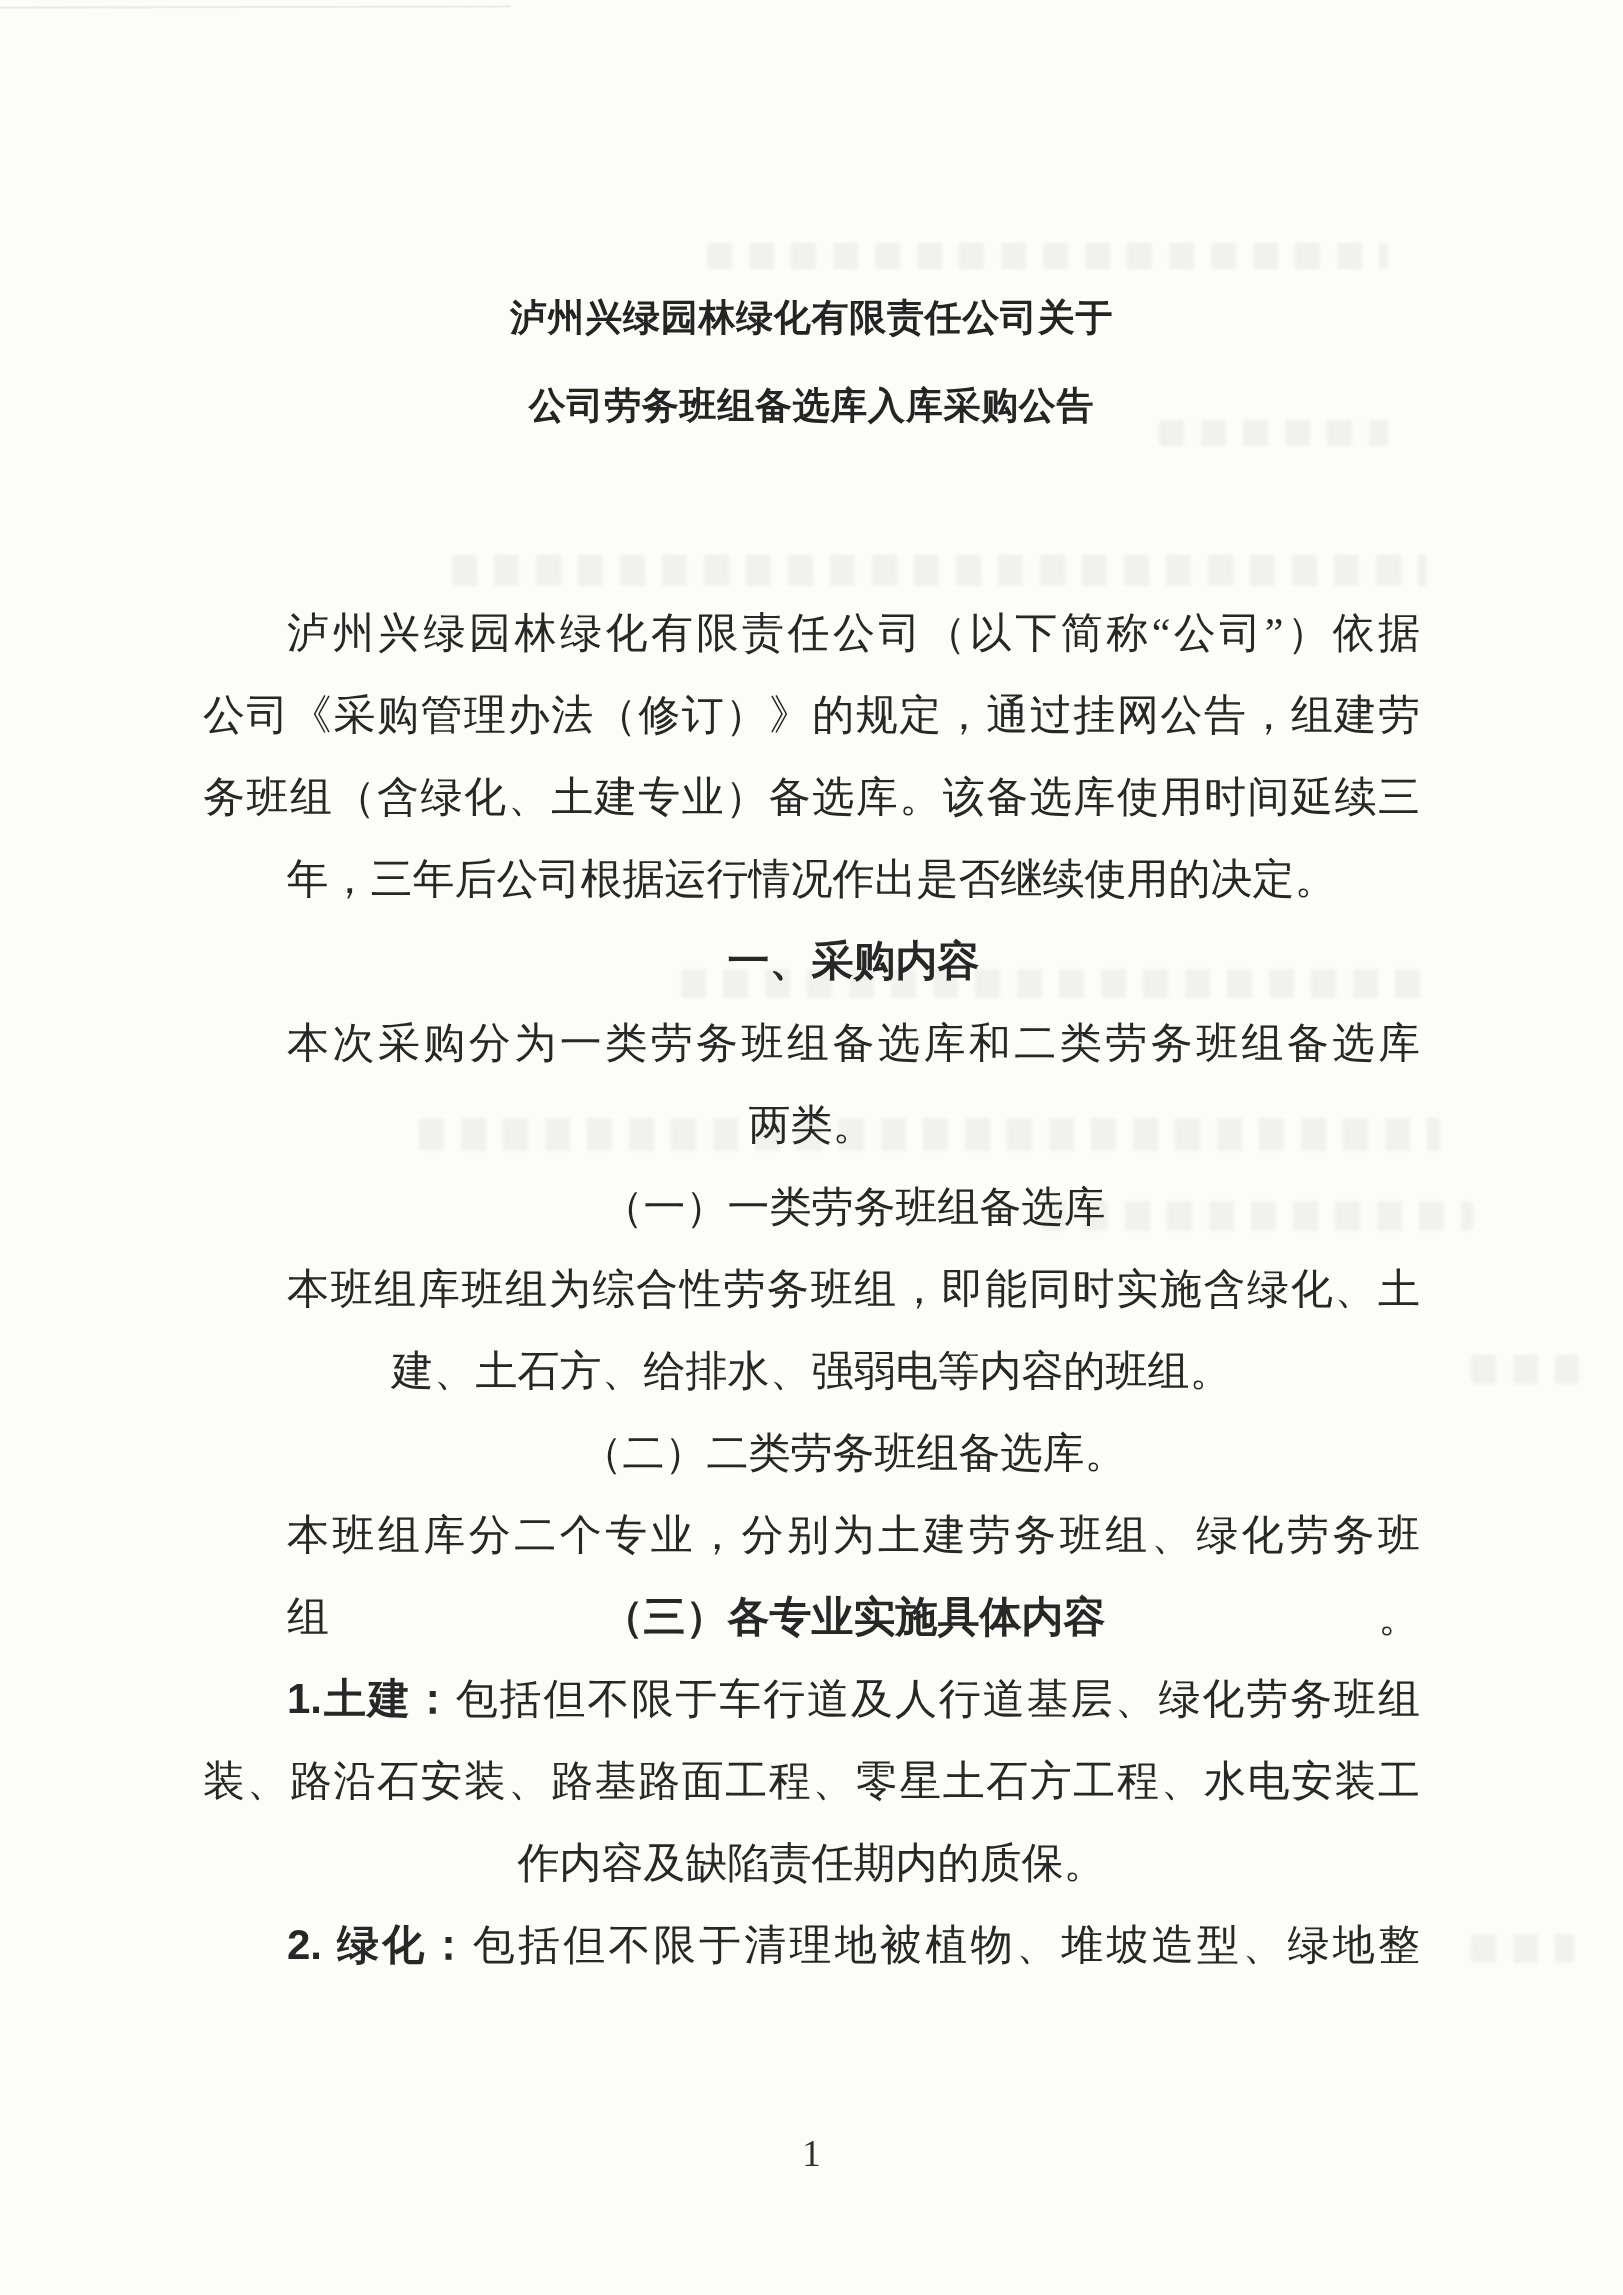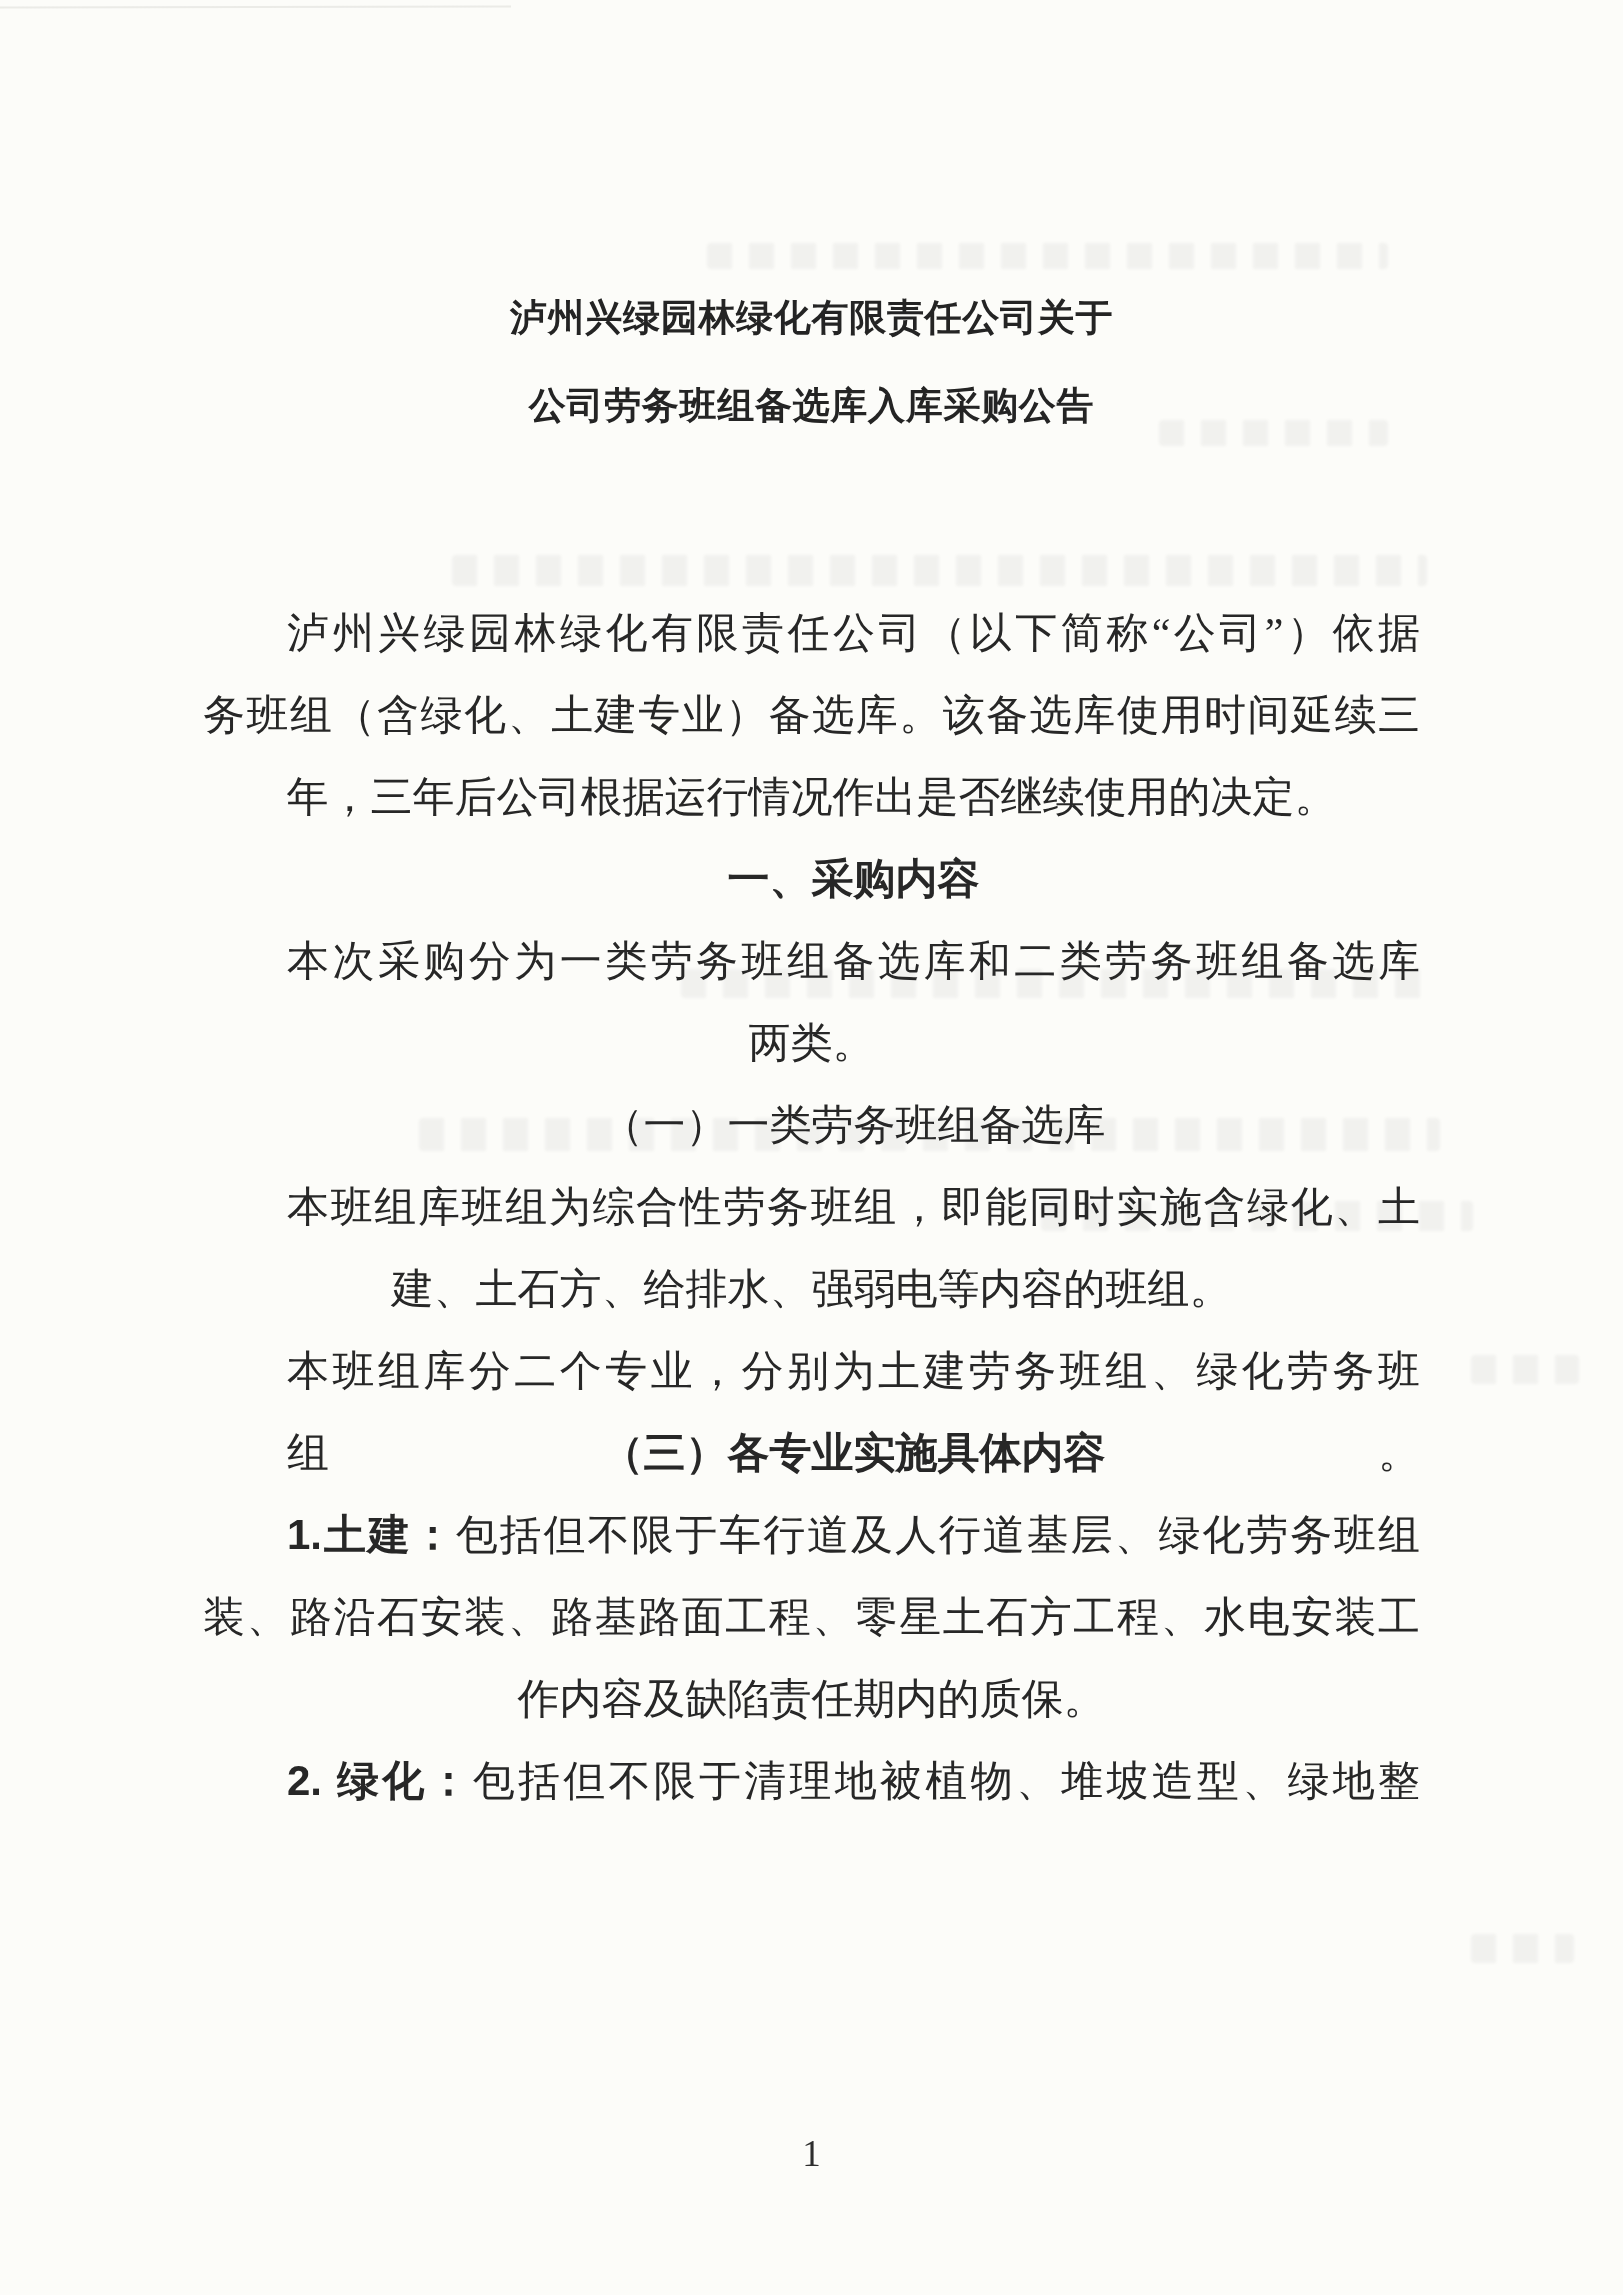--- a/index.html
+++ b/index.html
@@ -92,28 +92,30 @@
   <div class="smudge sm7"></div>
   <div class="smudge sm8"></div>
 
   <div class="title-block" id="title-block">
       <div class="title-line">泸州兴绿园林绿化有限责任公司关于</div>
       <div class="title-line">公司劳务班组备选库入库采购公告</div>
     </div>
 
   <div class="body-block" id="body-block">
       <div class="line indent justify"><span>泸州兴绿园林绿化有限责任公司（以下简称“公司”）依据</span></div>
+      <div class="line justify"><span>公司《采购管理办法（修订）》的规定，通过挂网公告，组建劳</span></div>
       <div class="line justify"><span>务班组（含绿化、土建专业）备选库。该备选库使用时间延续三</span></div>
       <div class="line"><span>年，三年后公司根据运行情况作出是否继续使用的决定。</span></div>
       <div class="line indent"><span class="b">一、采购内容</span></div>
       <div class="line indent justify"><span>本次采购分为一类劳务班组备选库和二类劳务班组备选库</span></div>
       <div class="line"><span>两类。</span></div>
       <div class="line indent"><span>（一）一类劳务班组备选库</span></div>
       <div class="line indent justify"><span>本班组库班组为综合性劳务班组，即能同时实施含绿化、土</span></div>
       <div class="line"><span>建、土石方、给排水、强弱电等内容的班组。</span></div>
+      <div class="line indent"><span>（二）二类劳务班组备选库。</span></div>
       <div class="line indent justify"><span>本班组库分二个专业，分别为土建劳务班组、绿化劳务班组。</span></div>
       <div class="line indent"><span class="b">（三）各专业实施具体内容</span></div>
       <div class="line indent justify"><span class="b">1.土建：</span><span>包括但不限于车行道及人行道基层、绿化劳务班组</span></div>
       <div class="line justify"><span>装、路沿石安装、路基路面工程、零星土石方工程、水电安装工</span></div>
       <div class="line"><span>作内容及缺陷责任期内的质保。</span></div>
       <div class="line indent justify"><span class="b">2. 绿化：</span><span>包括但不限于清理地被植物、堆坡造型、绿地整</span></div>
     </div>
 
   <div class="page-number">1</div>
 

